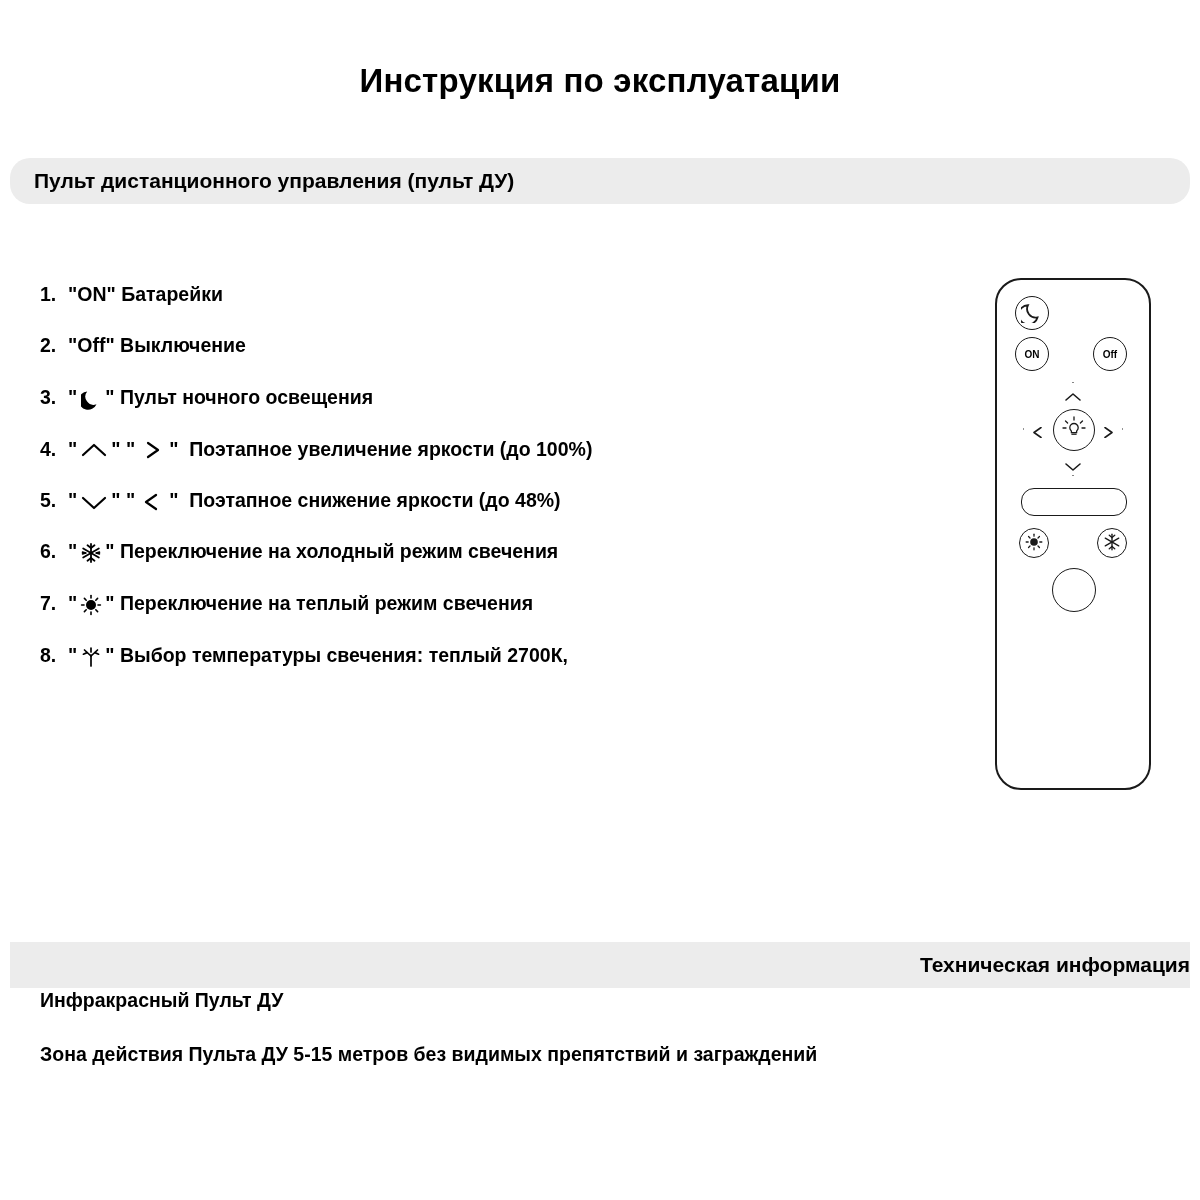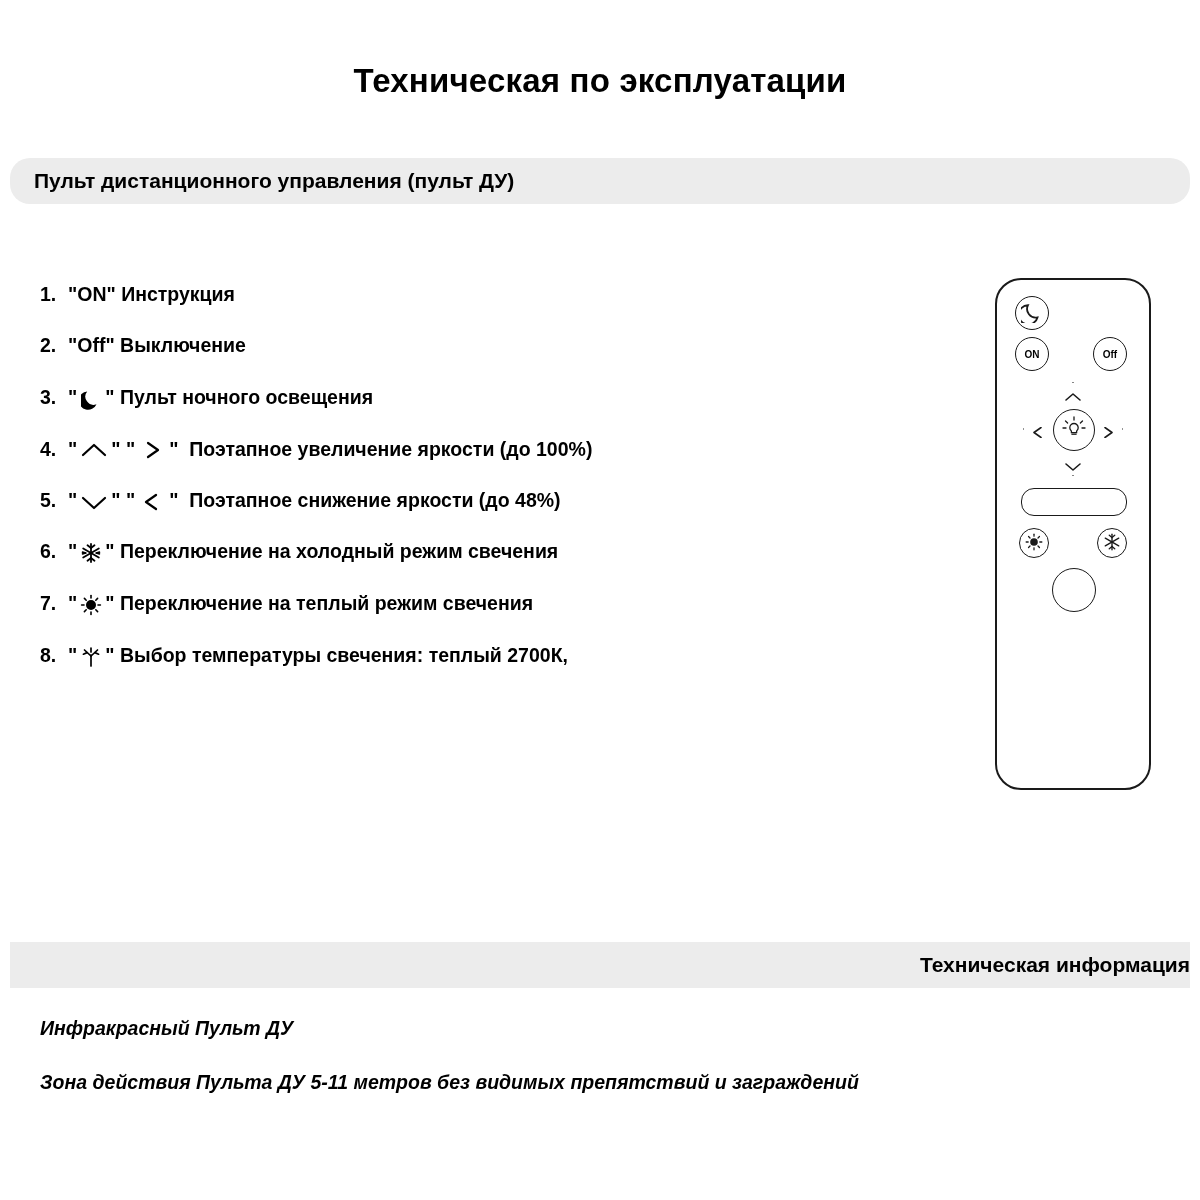--- a/index.html
+++ b/index.html
@@ -176,49 +176,48 @@
     width: 42px; height: 42px;
     border: 1.6px solid #1a1a1a;
     border-radius: 50%;
     background: #fff;
   }
 
   
   .tech-list {
     position: absolute;
     left: 40px;
-    top: 1016px;
+    top: 988px;
     width: 1120px;
-    font-style: italic;
   }
   .tech-line {
     font-size: 19.5px;
     font-weight: bold;
     margin-bottom: 30px;
     line-height: 1.25;
   }
 </style>
 </head>
 <body>
 
 <div class="page">
 
-  <div class="doc-title">Техническая по эксплуатации</div>
+  <div class="doc-title">Инструкция по эксплуатации</div>
 
   <div class="section-band" id="band-remote">
     <span class="band-label">Пульт дистанционного управления (пульт ДУ)</span>
   </div>
 
   <div class="remote-list">
 
     <div class="remote-item">
       <span class="num">1.</span>
       <span class="body">
         <span class="q">"</span><span>ON</span><span class="q">"</span>
-        <span>Инструкция</span>
+        <span>Батарейки</span>
       </span>
     </div>
 
     <div class="remote-item">
       <span class="num">2.</span>
       <span class="body">
         <span class="q">"</span><span>Off</span><span class="q">"</span>
         <span>Выключение</span>
       </span>
     </div>
@@ -410,16 +409,16 @@
 
     <div class="btn-round-big"></div>
   </div>
 
   <div class="section-band" id="band-tech">
     <span class="band-label">Техническая информация</span>
   </div>
 
   <div class="tech-list">
     <div class="tech-line">Инфракрасный Пульт ДУ</div>
-    <div class="tech-line">Зона действия Пульта ДУ 5-11 метров без видимых препятствий и заграждений</div>
+    <div class="tech-line">Зона действия Пульта ДУ 5-15 метров без видимых препятствий и заграждений</div>
   </div>
 
 </div>
 
 </body></html>

